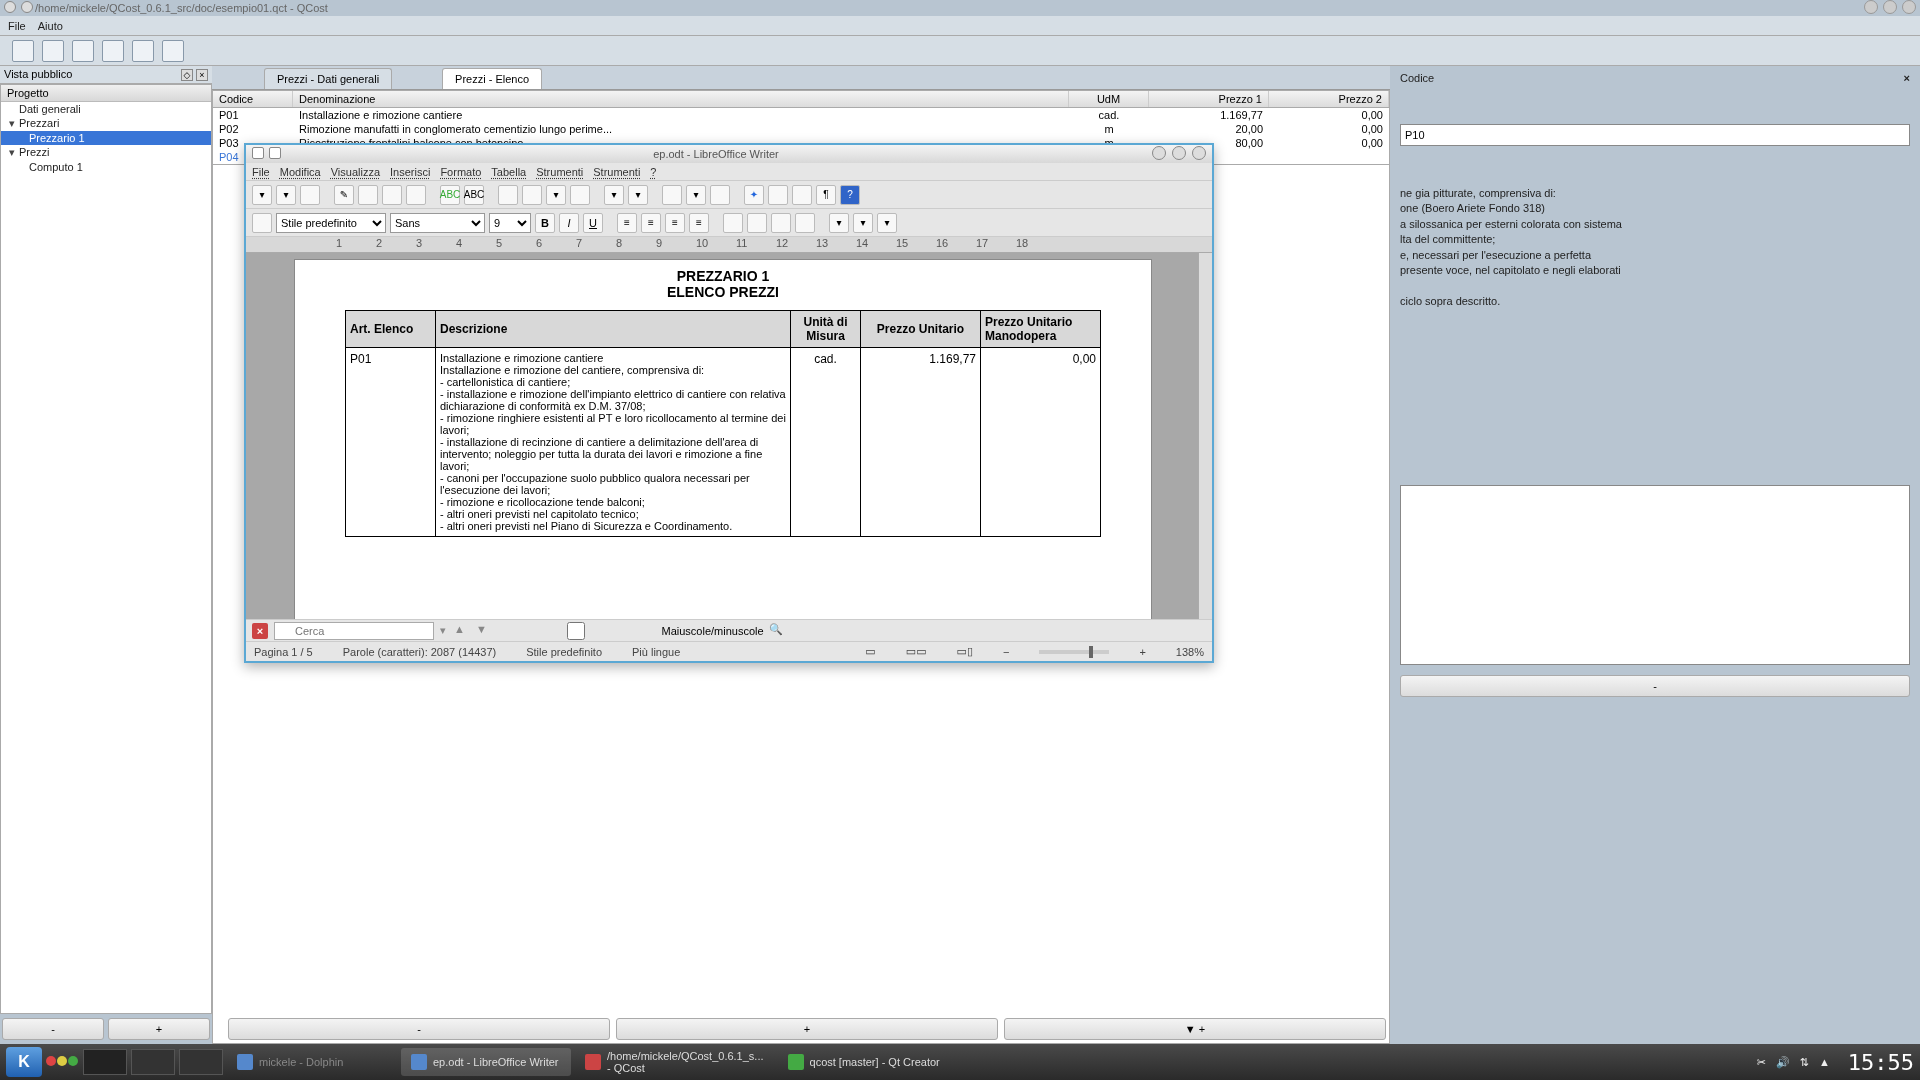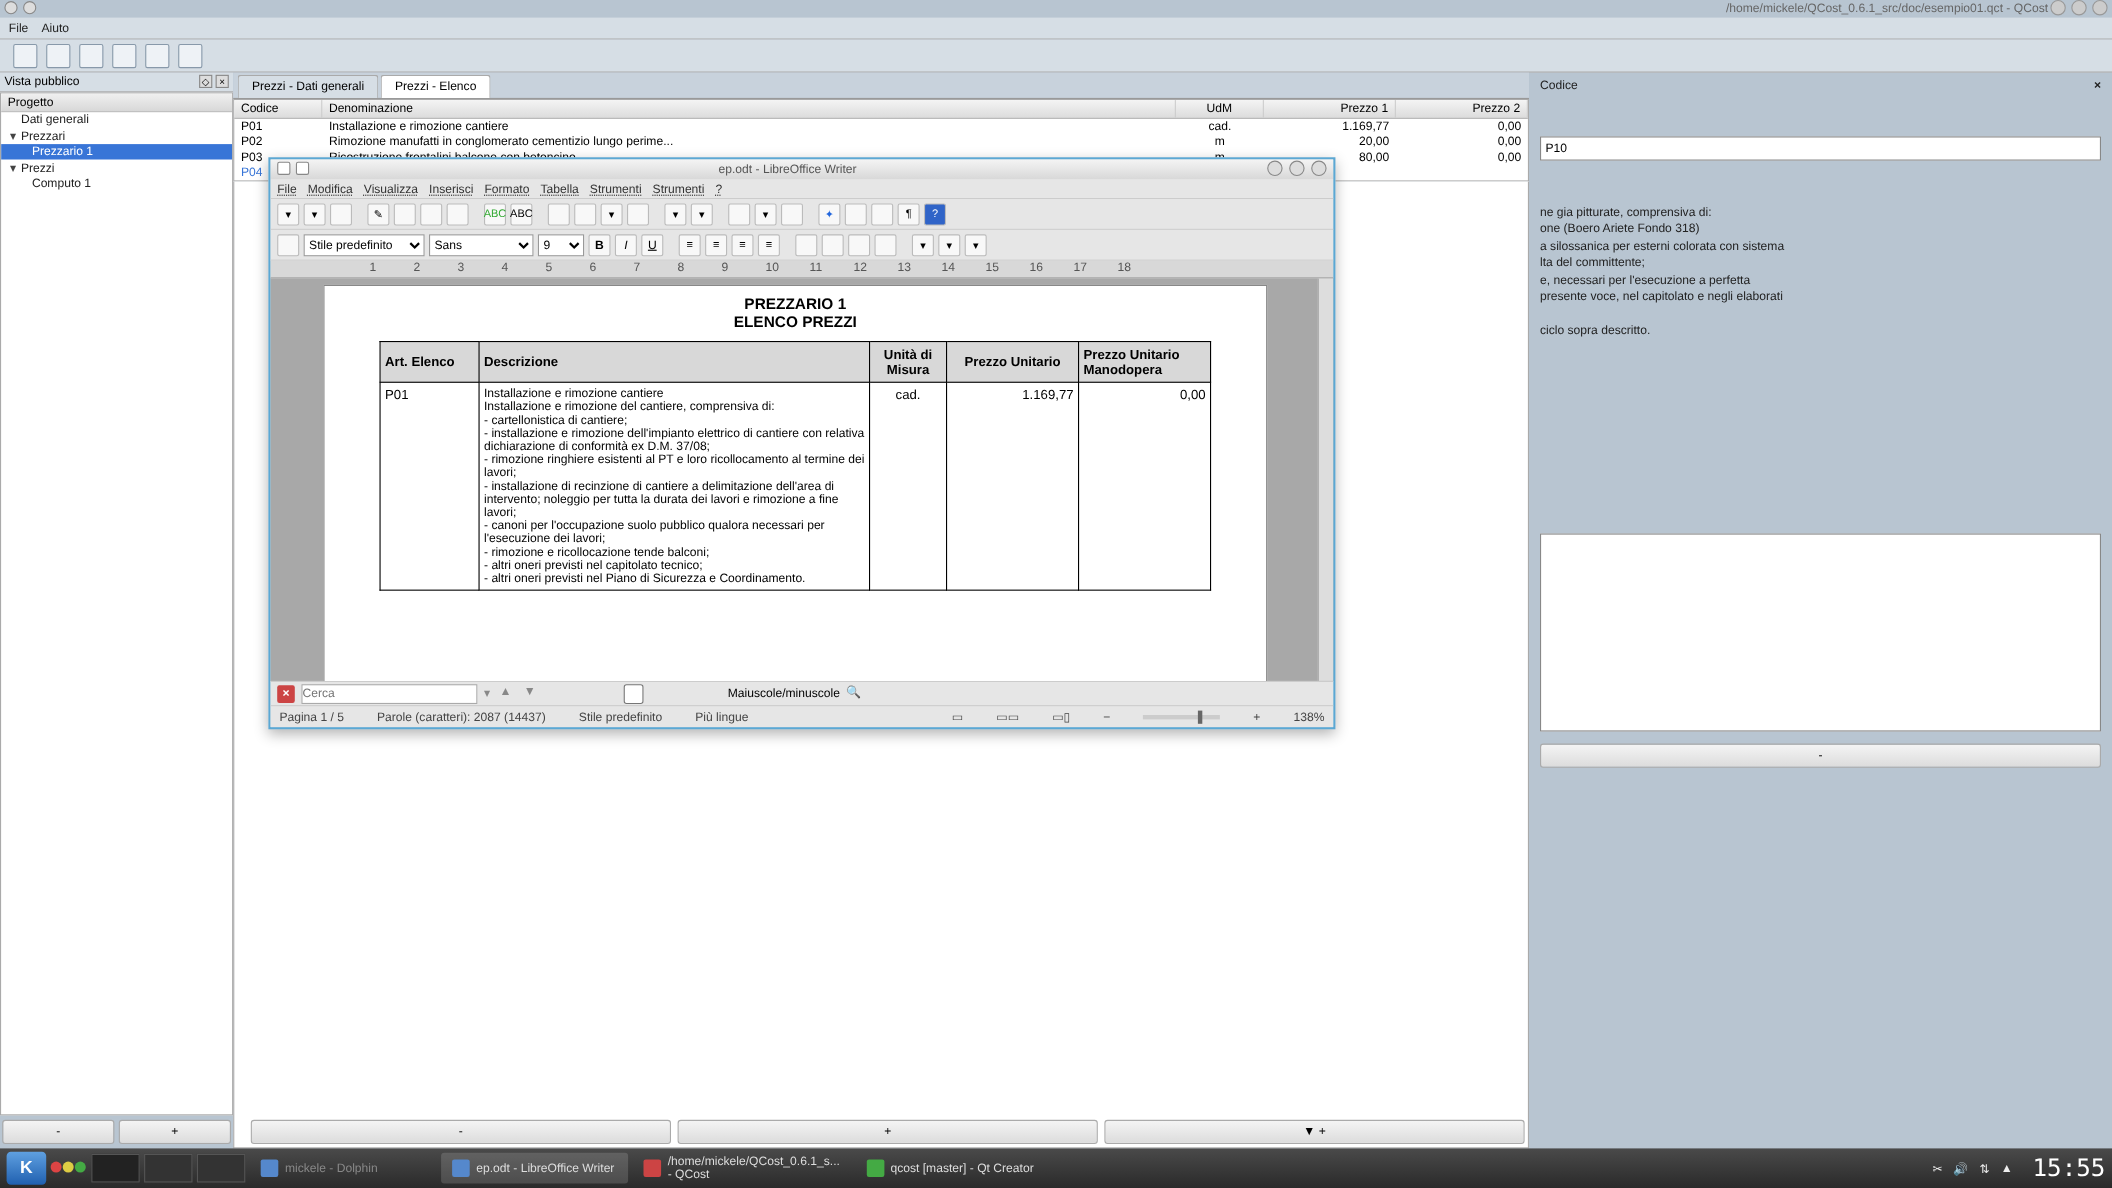--- a/index.html
+++ b/index.html
@@ -1,21 +1,21 @@
 <!DOCTYPE html>
 <html><head>
 <meta charset="utf-8">
 <style>
 * { margin: 0; padding: 0; box-sizing: border-box; font-family: sans-serif; font-size: 11px; }
 body { background: #b8c5d1; width: 1920px; height: 1080px; overflow: hidden; position: relative; }
 
 
 .titlebar { height: 16px; display: flex; align-items: center; padding: 0 4px; background: #b8c5d1; }
 .titlebar .window-controls-left span { width: 12px; height: 12px; border-radius: 50%; display: inline-block; margin-right: 2px; border: 1px solid #888; background: #ddd; }
-.titlebar .title { flex: 1; text-align: right; color: #666; font-size: 11px; }
+.titlebar .title { flex: 1; text-align: left; color: #666; font-size: 11px; }
 .titlebar .window-controls-right span { width: 14px; height: 14px; border-radius: 50%; display: inline-block; margin-left: 2px; border: 1px solid #999; background: #ccc; }
 
 
 .menubar { height: 20px; background: #d6dee5; border-bottom: 1px solid #aaa; display: flex; align-items: center; padding-left: 8px; }
 .menubar span { margin-right: 12px; color: #222; }
 
 
 .main-toolbar { height: 30px; background: #d6dee5; display: flex; align-items: center; padding-left: 12px; gap: 8px; border-bottom: 1px solid #aaa; }
 .tb-icon { width: 22px; height: 22px; border: 1px solid #8899aa; border-radius: 2px; background: #eef2f6; display: inline-block; }
 
@@ -27,21 +27,21 @@
 .tree-container { flex: 1; background: #fff; border: 1px solid #aaa; overflow: auto; }
 .tree-header { background: linear-gradient(#f0f0f0,#d8d8d8); padding: 2px 6px; border-bottom: 1px solid #bbb; }
 .tree-item { padding: 1px 6px; color: #222; white-space: nowrap; }
 .tree-item.sel { background: #3875d7; color: #fff; }
 .tree-item .arrow { display:inline-block; width:10px; color:#444; }
 .left-buttons { display: flex; gap: 4px; padding: 4px 2px; }
 .left-buttons button { flex: 1; height: 22px; background: linear-gradient(#f4f4f4,#dcdcdc); border: 1px solid #aaa; border-radius: 3px; }
 
 .center-panel { flex: 1; display: flex; flex-direction: column; position: relative; }
 .tab-strip { height: 24px; display: flex; align-items: flex-end; background: #c8d2dc; padding-left: 4px; border-bottom: 1px solid #999; }
-.tab { padding: 4px 12px; background: #d6dee5; border: 1px solid #aaa; border-bottom: none; margin-right: 2px; border-radius: 3px 3px 0 0; }
+.tab { padding: 4px 12px; background: #d6dee5; border: 1px solid #aaa; border-bottom: none; margin-right: 2px; border-radius: 3px 3px 0 0; margin-left: 48px; }
 .tab.active { background: #fff; }
 .table-wrap { background: #fff; border: 1px solid #aaa; }
 .table-head { display: flex; background: linear-gradient(#f4f4f4,#dcdcdc); border-bottom: 1px solid #aaa; }
 .table-head div { padding: 2px 6px; border-right: 1px solid #ccc; }
 .col-cod { width: 80px; } .col-den { flex: 1; } .col-udm { width: 80px; text-align:center; } .col-p1 { width: 120px; text-align:right; } .col-p2 { width: 120px; text-align:right; }
 .table-row { display: flex; }
 .table-row div { padding: 1px 6px; }
 .table-row .partial { color: #3875d7; }
 
 .right-panel { width: 530px; padding: 6px 10px; }
@@ -68,21 +68,21 @@
 .lo-ruler span { position: absolute; }
 .lo-page-area { flex: 1; background: #a8a8a8; overflow: hidden; position: relative; }
 .lo-page { position: absolute; left: 48px; top: 6px; width: 858px; background: #fff; border: 1px solid #888; padding: 8px 50px 300px 50px; }
 .lo-page h2 { text-align: center; font-size: 14px; font-weight: bold; }
 .lo-doc-table { width: 100%; border-collapse: collapse; margin-top: 10px; }
 .lo-doc-table th { background: #d8d8d8; border: 1px solid #000; padding: 4px; font-size: 12px; text-align: left; }
 .lo-doc-table td { border: 1px solid #000; padding: 4px; font-size: 12px; vertical-align: top; }
 .lo-doc-table .num { text-align: right; }
 .lo-findbar { height: 22px; display: flex; align-items: center; gap: 6px; padding-left: 6px; background: #e6e6e6; border-top: 1px solid #ccc; }
 .lo-findbar .x { width: 16px; height: 16px; background: #cc4444; color: #fff; text-align: center; line-height: 16px; font-weight: bold; border-radius: 2px; }
-.lo-findbar input { width: 160px; height: 18px; border: 1px solid #aaa; padding: 0 0; }
+.lo-findbar input { width: 160px; height: 18px; border: 1px solid #aaa; padding: 0 20px; }
 .lo-findbar .nav { width: 16px; height: 16px; color: #888; text-align: center; }
 .lo-status { height: 20px; display: flex; align-items: center; padding: 0 8px; background: #e6e6e6; border-top: 1px solid #ccc; font-size: 11px; color: #444; gap: 30px; }
 .lo-status .spacer { flex: 1; }
 .lo-scroll-v { position: absolute; right: 0; top: 0; bottom: 0; width: 14px; background: #ddd; border-left: 1px solid #aaa; }
 
 
 .taskbar { position: absolute; bottom: 0; left: 0; right: 0; height: 36px; background: linear-gradient(#4a4a4a,#2a2a2a); display: flex; align-items: center; padding: 0 6px; gap: 4px; }
 .k-button { width: 36px; height: 30px; background: linear-gradient(#5fa0e0,#2060b0); border-radius: 4px; display: flex; align-items: center; justify-content: center; font-weight: bold; color: #fff; font-size: 16px; }
 .activity-dots span { width:10px; height:10px; border-radius:50%; display:inline-block; margin-right:1px; }
 .pager { width: 44px; height: 26px; background: #222; border: 1px solid #555; }

